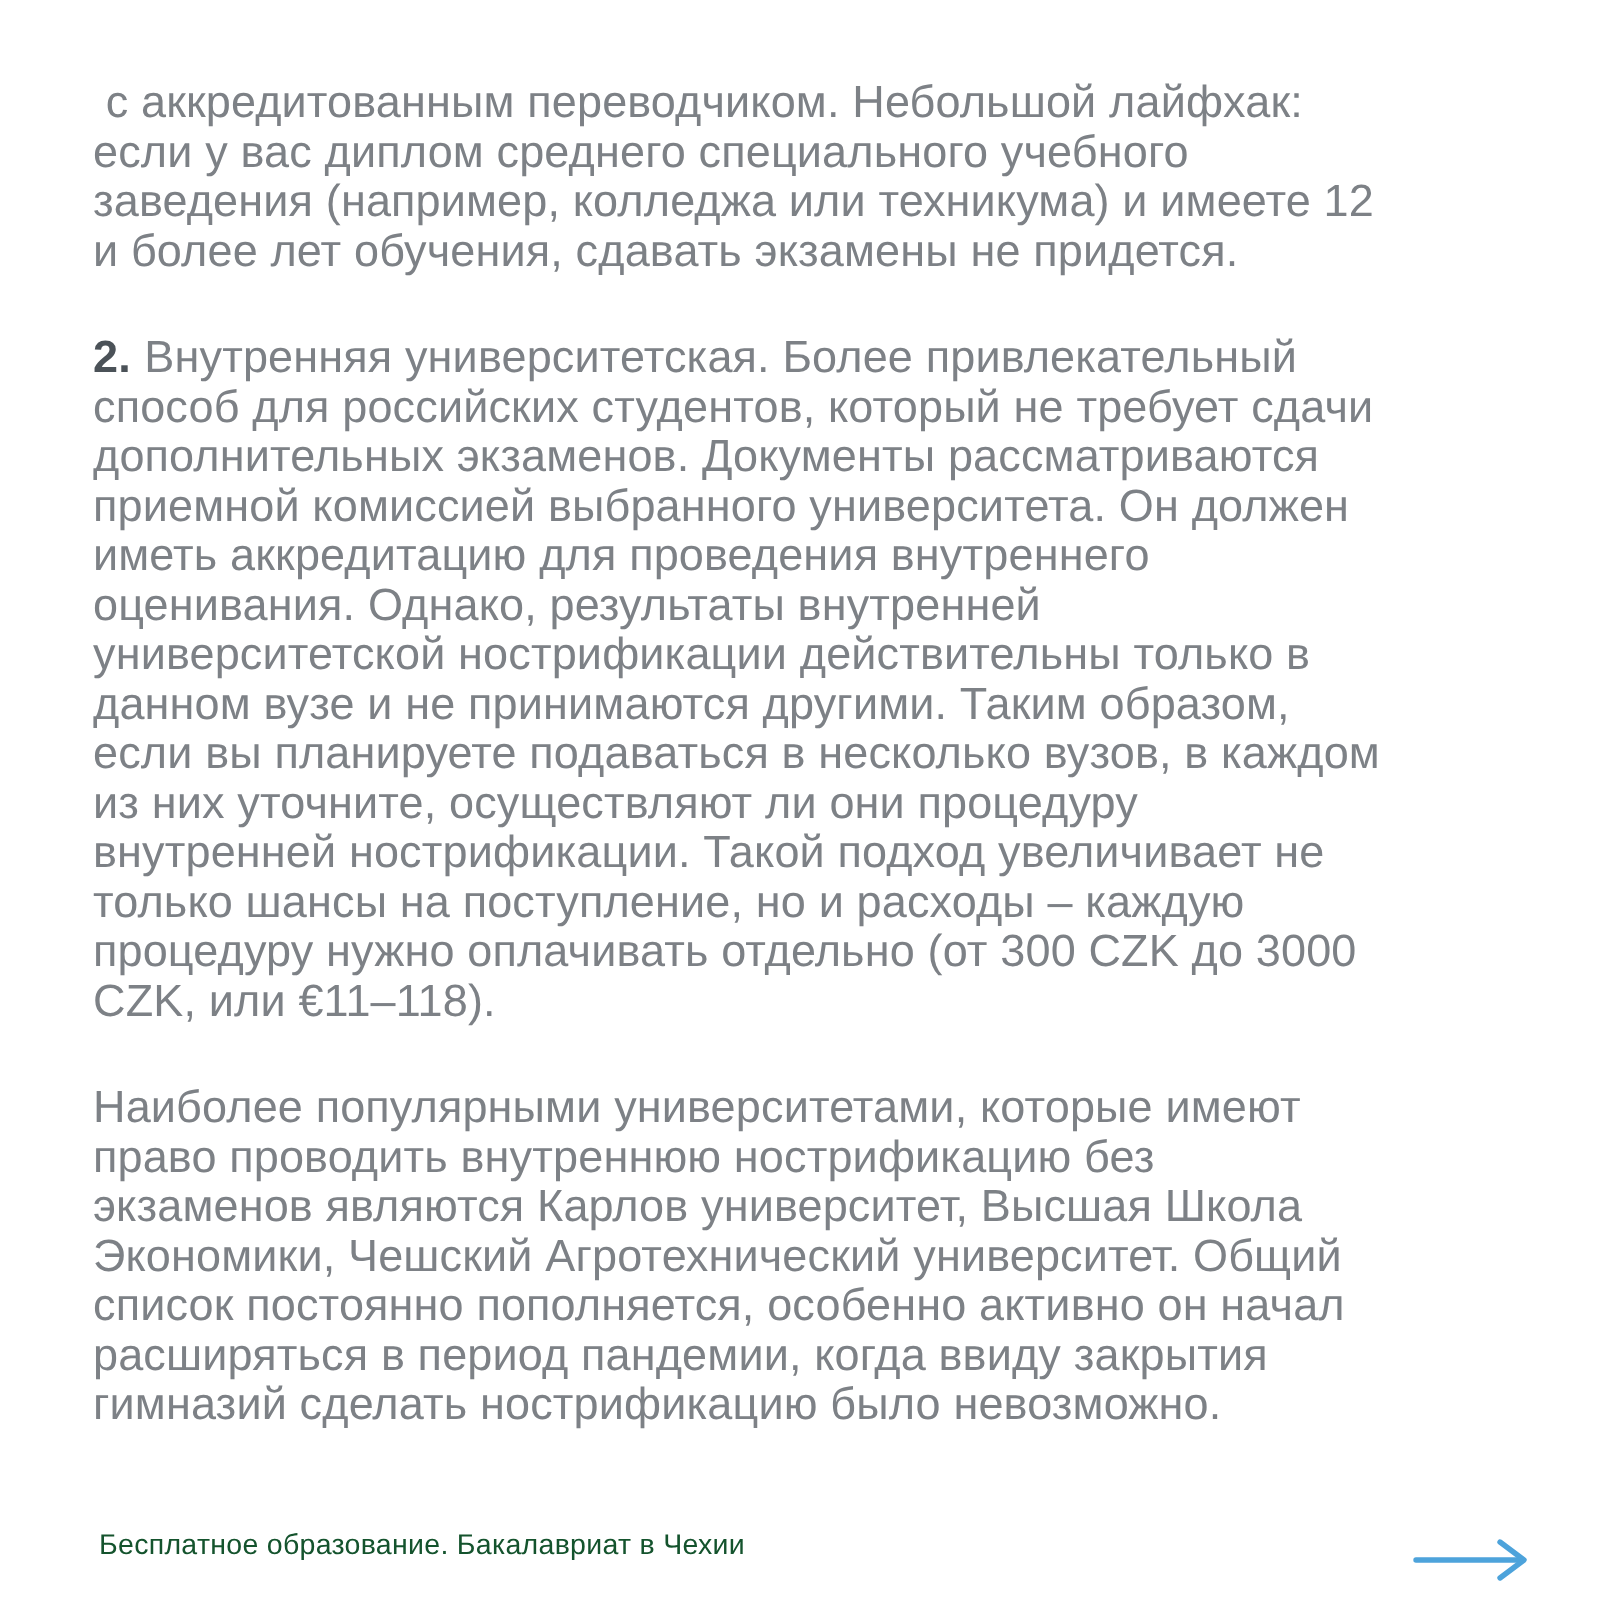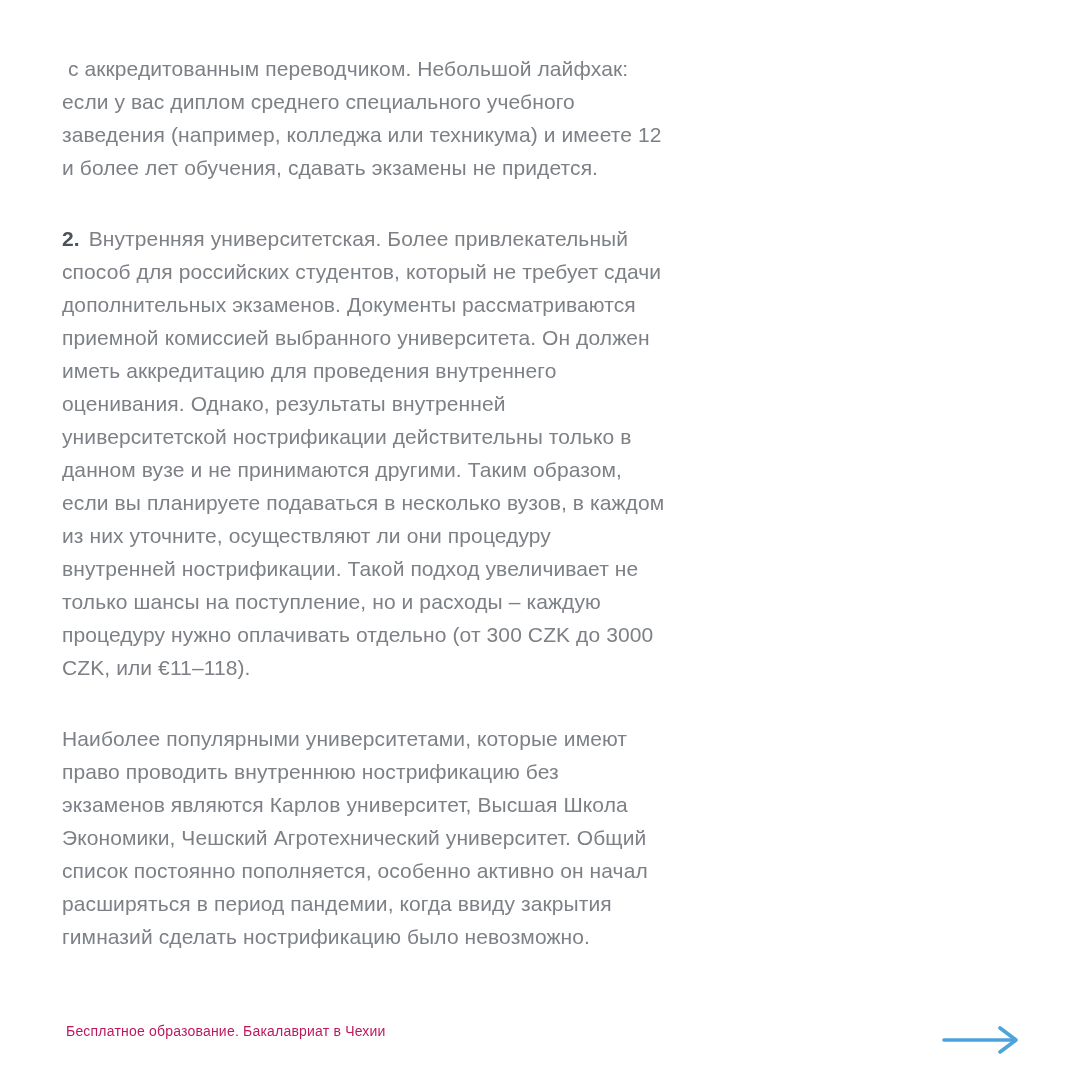--- a/index.html
+++ b/index.html
@@ -16,41 +16,41 @@
     font-family: "Liberation Sans", sans-serif;
   }
   .content {
     position: absolute;
     top: 52px;
     left: 62px;
     right: 62px;
   }
   .para {
     margin: 0 0 38px 0;
-    font-size: 21px;
+    font-size: 30px;
     line-height: 33px;
     font-weight: 400;
     color: #7d8186;
     letter-spacing: 0.1px;
   }
   [data-bind-lines] {
     white-space: pre-line;
   }
   .marker {
     font-weight: 700;
     color: #4b5258;
     margin-right: 9px;
   }
   .footer-caption {
     position: absolute;
     left: 66px;
     top: 1019px;
-    font-size: 14px;
+    font-size: 19px;
     line-height: 24px;
-    color: #be185d;
+    color: #14532d;
     letter-spacing: 0.2px;
   }
   .next-arrow {
     position: absolute;
     right: 58px;
     top: 1024px;
     width: 80px;
     height: 32px;
     cursor: pointer;
     background: none;

